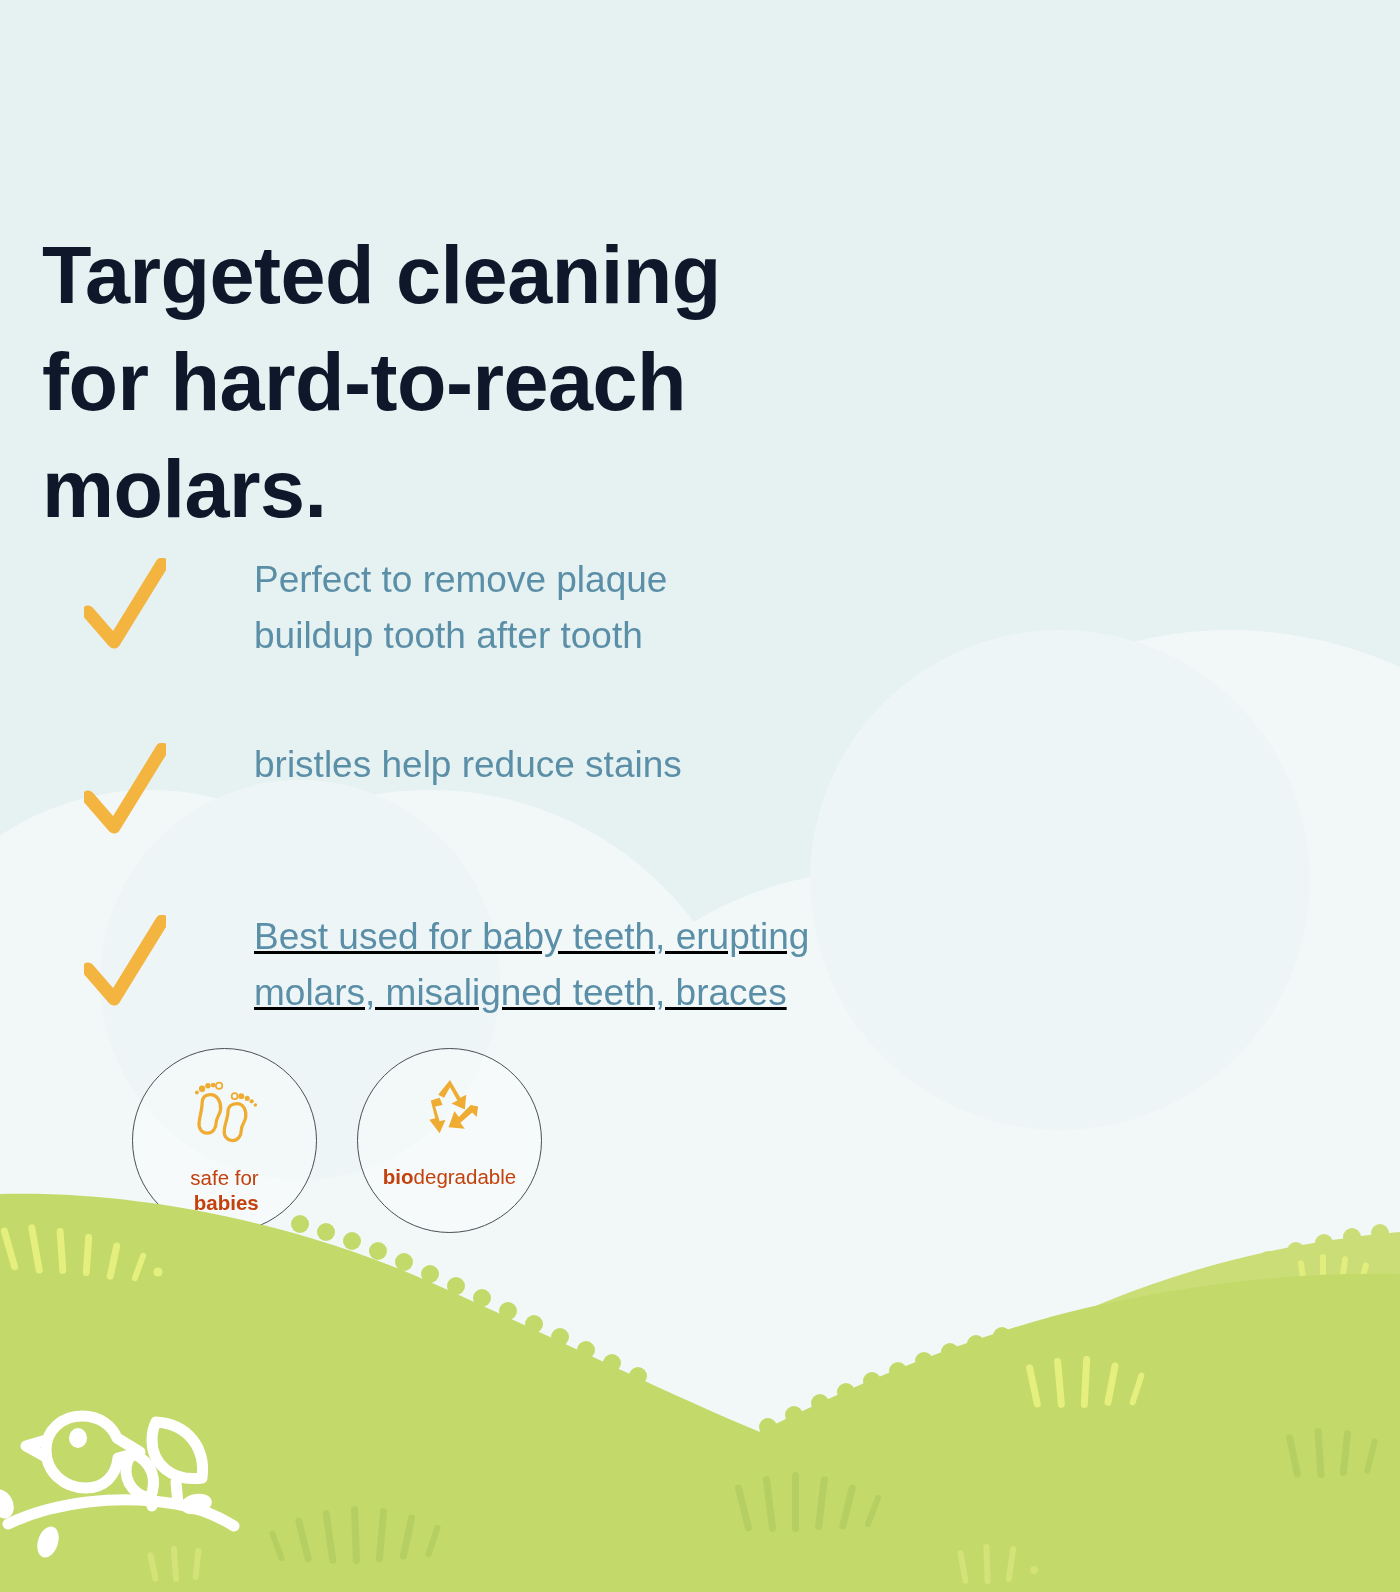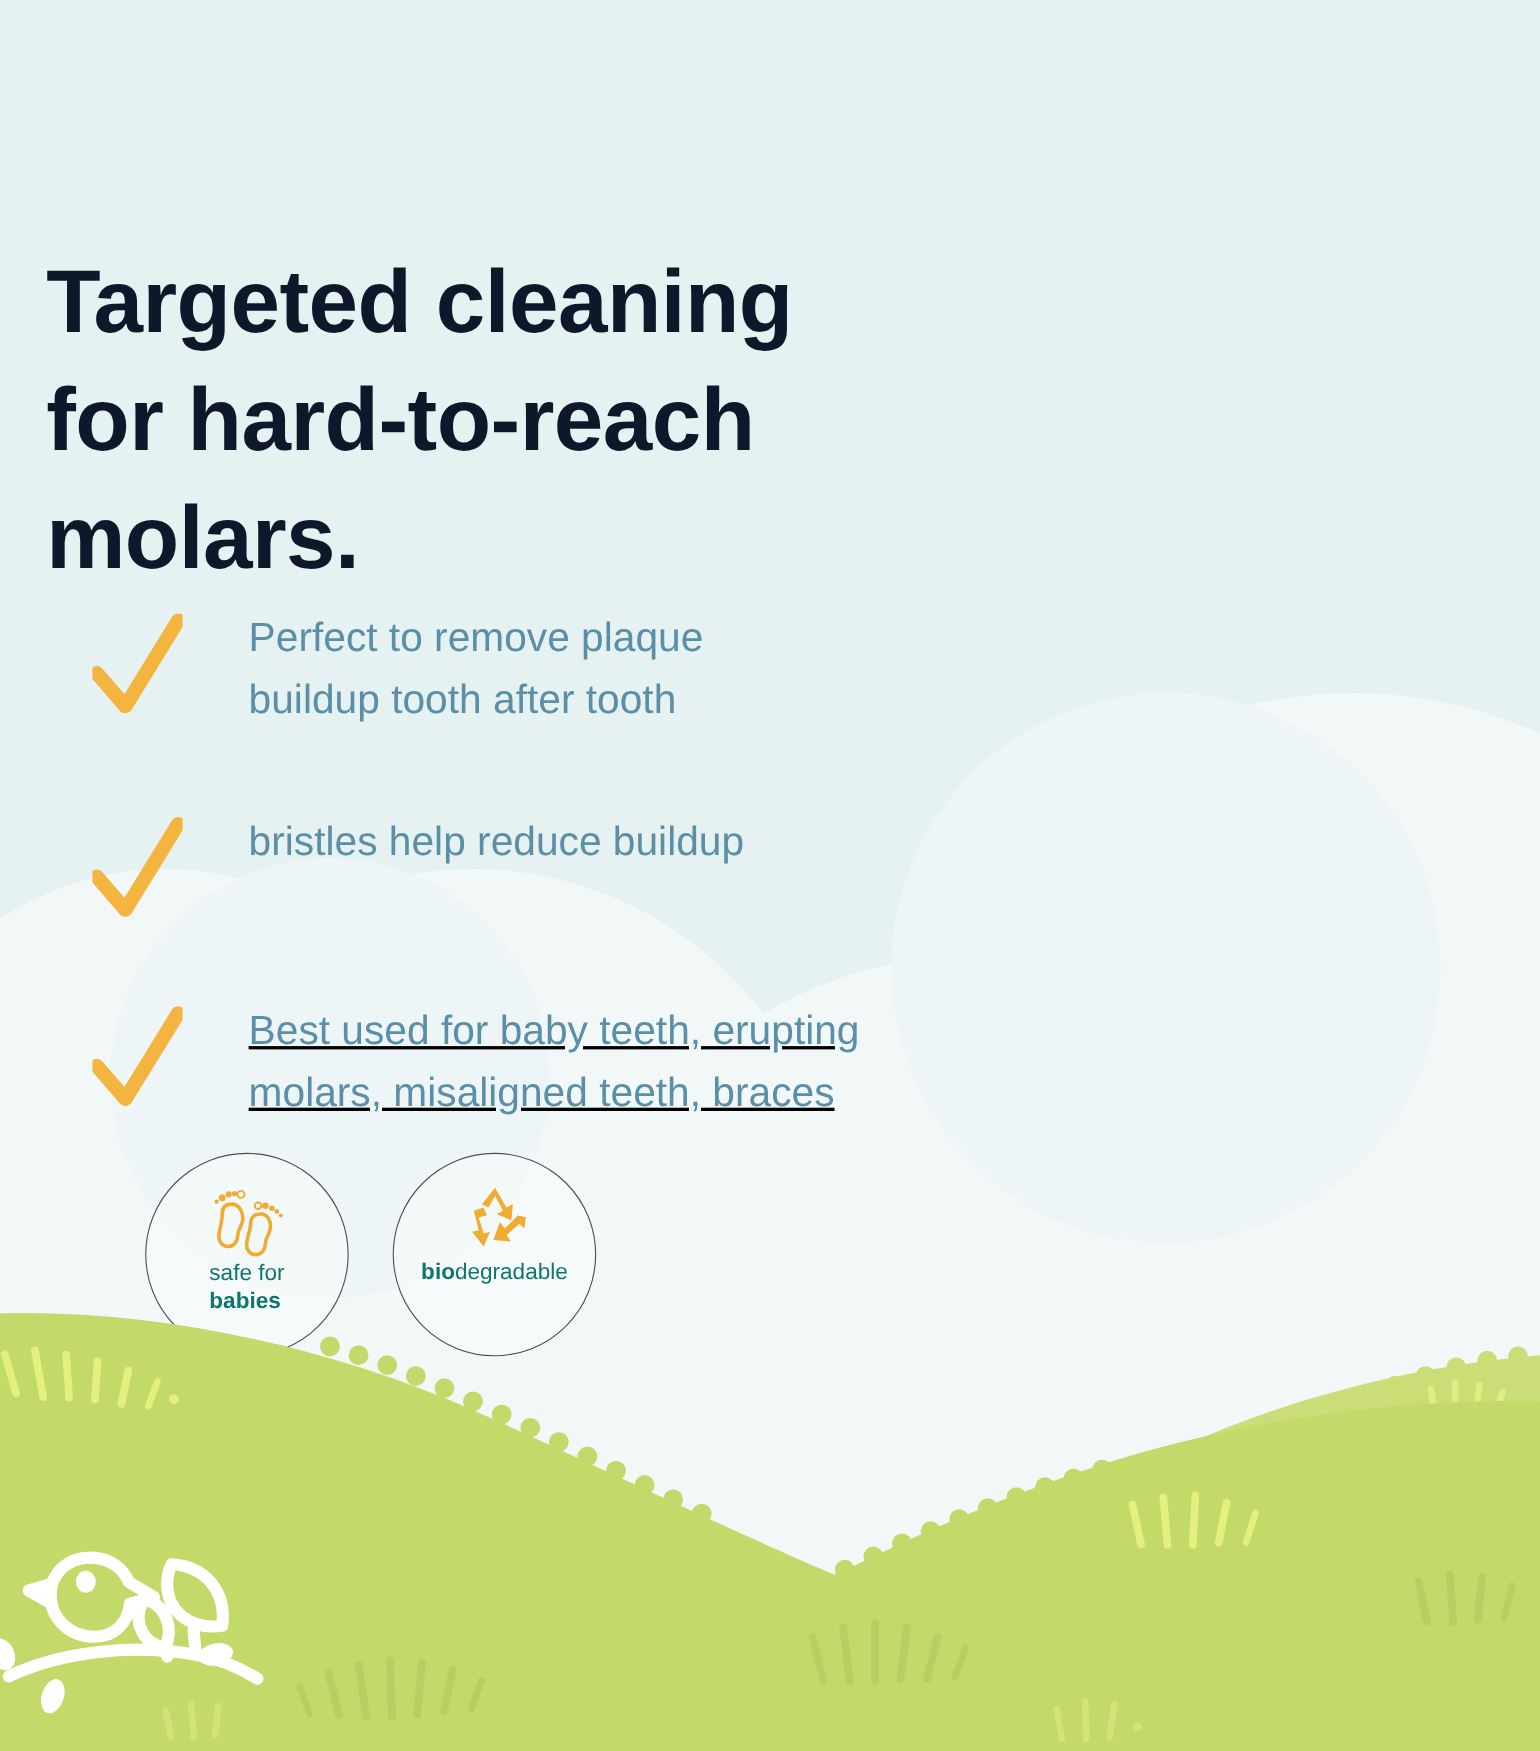--- a/index.html
+++ b/index.html
@@ -53,21 +53,21 @@
   }
   .bullet:last-child { margin-bottom: 0; text-decoration: underline; }
   .check-icon {
     flex: 0 0 auto;
     width: 82px;
     height: 92px;
     margin-top: 6px;
   }
   .bullet-text {
     flex: 1 1 auto;
-    margin-left: 60px;
+    margin-left: 88px;
     font-size: 37px;
     line-height: 1.5;
     color: #5b8fa8;
     font-weight: 400;
   }
   .bullet-text span { display: block; white-space: pre; }
 
   
   .badges {
     position: absolute;
@@ -89,25 +89,25 @@
     justify-content: flex-start;
     box-sizing: border-box;
     padding-top: 22px;
   }
   .badge-icon {
     width: 74px;
     height: 74px;
     display: block;
   }
   .badge-label {
-    margin-top: 0;
-    text-align: left;
+    margin-top: 20px;
+    text-align: right;
     font-size: 20.5px;
     line-height: 1.22;
-    color: #0f766e;
+    color: #c2410c;
   }
   .badge-label .b { font-weight: 700; display: block; }
   .badge-label .r { font-weight: 400; display: block; }
   .badge-label.inline { line-height: 1.2; }
   .badge-label.inline .b,
   .badge-label.inline .r { display: inline; }
 
   
   .hills {
     position: absolute;
@@ -159,21 +159,21 @@
         <span>Perfect to remove plaque</span>
         <span>buildup tooth after tooth</span>
       </div>
     </div>
 
     <div class="bullet">
       <svg class="check-icon" viewBox="0 0 82 92">
         <path d="M4 54 L30 84 L78 6" fill="none" stroke="#f3b53f" stroke-width="13" stroke-linecap="round" stroke-linejoin="round"></path>
       </svg>
       <div class="bullet-text">
-        <span>bristles help reduce buildup</span>
+        <span>bristles help reduce stains</span>
       </div>
     </div>
 
     <div class="bullet">
       <svg class="check-icon" viewBox="0 0 82 92">
         <path d="M4 54 L30 84 L78 6" fill="none" stroke="#f3b53f" stroke-width="13" stroke-linecap="round" stroke-linejoin="round"></path>
       </svg>
       <div class="bullet-text">
         <span>Best used for baby teeth, erupting</span>
         <span>molars, misaligned teeth, braces</span>

